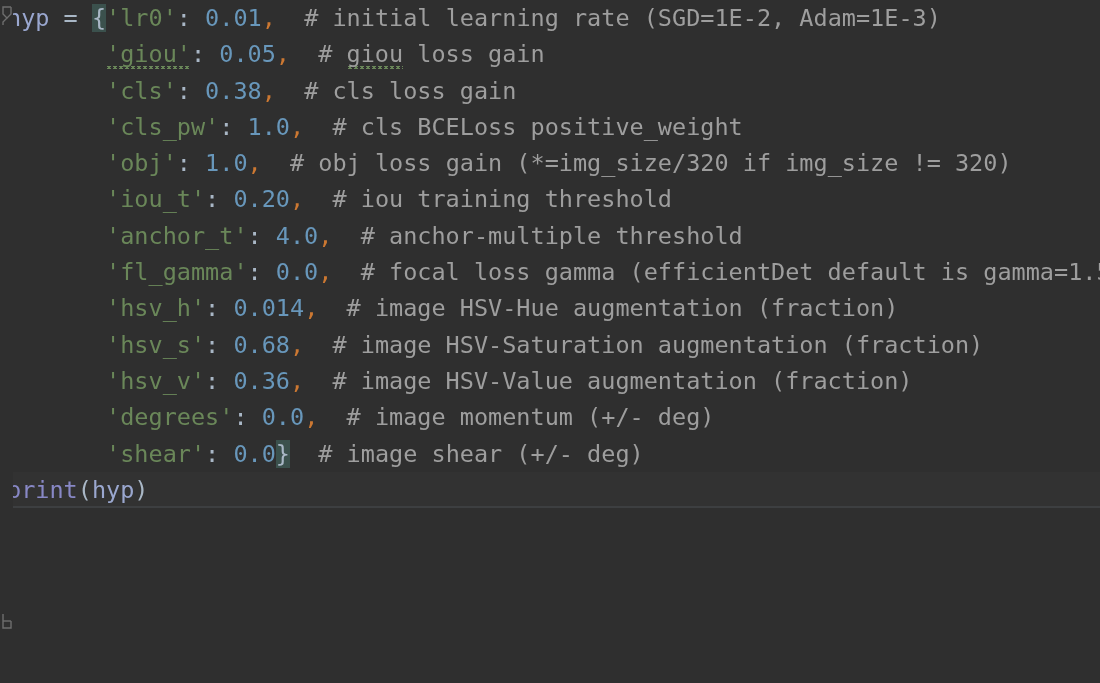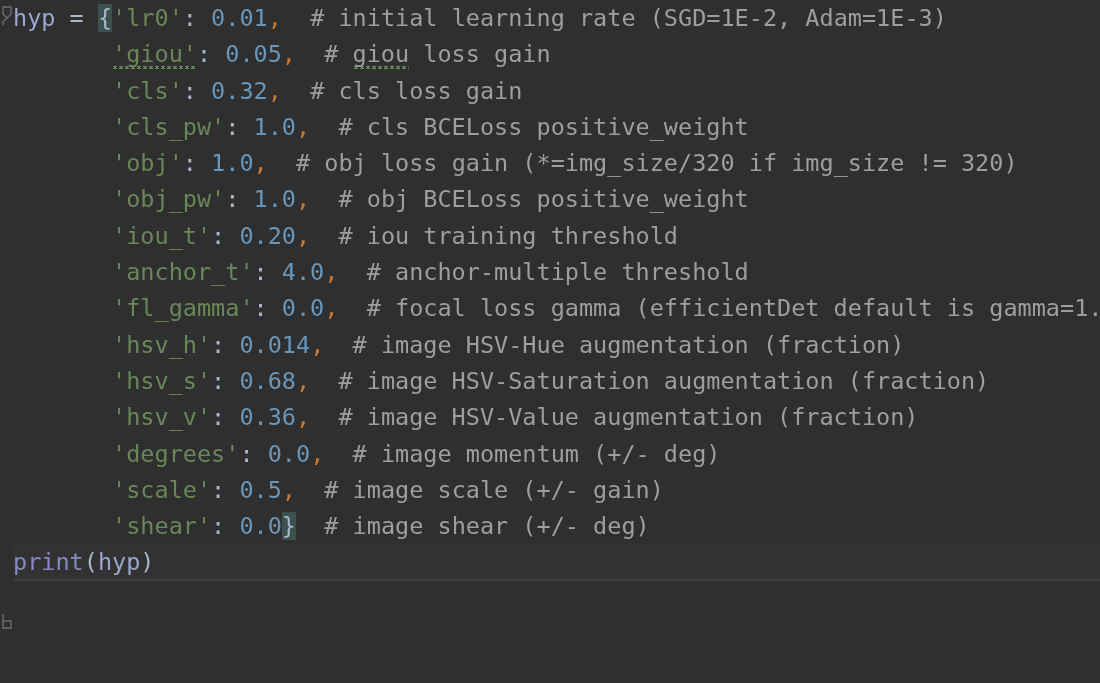--- a/index.html
+++ b/index.html
@@ -46,21 +46,21 @@
     margin: 0;
     z-index: 2;
   }
   .code-line {
     position: relative;
     height: 36.3px;
     line-height: 36.3px;
     white-space: pre;
     font-size: 23.5px;
     letter-spacing: 0px;
-    padding-left: 13px;
+    padding-left: 7px;
     box-sizing: border-box;
     color: #a9b7c6;
   }
   .code-line.caret-line {
     background: #323232;
   }
   .code-line.caret-line::after {
     content: "";
     position: absolute;
     left: 0; right: 0; bottom: 0;
@@ -120,44 +120,42 @@
     </div>
 
     <div class="code-area">
 
       <div class="code-line"><span class="tok-var">hyp</span><span class="tok-op"> = </span><span class="tok-brace">{</span><span class="tok-str">'lr0'</span><span class="tok-punct">: </span><span class="tok-num">0.01</span><span class="tok-comma">,</span><span>  </span><span class="tok-comment"># initial learning rate (SGD=1E-2, Adam=1E-3)</span></div>
 
 
 
       <div class="code-line"><span>       </span><span class="tok-str typo">'giou'</span><span class="tok-punct">: </span><span class="tok-num">0.05</span><span class="tok-comma">,</span><span>  </span><span class="tok-comment"><span># </span><span class="typo">giou</span><span> loss gain</span></span></div>
 
-      <div class="code-line"><span>       </span><span class="tok-str">'cls'</span><span class="tok-punct">: </span><span class="tok-num">0.32</span><span class="tok-comma">,</span><span>  </span><span class="tok-comment"># cls loss gain</span></div>
+      <div class="code-line"><span>       </span><span class="tok-str">'cls'</span><span class="tok-punct">: </span><span class="tok-num">0.38</span><span class="tok-comma">,</span><span>  </span><span class="tok-comment"># cls loss gain</span></div>
 
       <div class="code-line"><span>       </span><span class="tok-str">'cls_pw'</span><span class="tok-punct">: </span><span class="tok-num">1.0</span><span class="tok-comma">,</span><span>  </span><span class="tok-comment"># cls BCELoss positive_weight</span></div>
 
       <div class="code-line"><span>       </span><span class="tok-str">'obj'</span><span class="tok-punct">: </span><span class="tok-num">1.0</span><span class="tok-comma">,</span><span>  </span><span class="tok-comment"># obj loss gain (*=img_size/320 if img_size != 320)</span></div>
 
-      <div class="code-line"><span>       </span><span class="tok-str">'obj_pw'</span><span class="tok-punct">: </span><span class="tok-num">1.0</span><span class="tok-comma">,</span><span>  </span><span class="tok-comment"># obj BCELoss positive_weight</span></div>
 
       <div class="code-line"><span>       </span><span class="tok-str">'iou_t'</span><span class="tok-punct">: </span><span class="tok-num">0.20</span><span class="tok-comma">,</span><span>  </span><span class="tok-comment"># iou training threshold</span></div>
 
       <div class="code-line"><span>       </span><span class="tok-str">'anchor_t'</span><span class="tok-punct">: </span><span class="tok-num">4.0</span><span class="tok-comma">,</span><span>  </span><span class="tok-comment"># anchor-multiple threshold</span></div>
 
       <div class="code-line"><span>       </span><span class="tok-str">'fl_gamma'</span><span class="tok-punct">: </span><span class="tok-num">0.0</span><span class="tok-comma">,</span><span>  </span><span class="tok-comment"># focal loss gamma (efficientDet default is gamma=1.5)</span></div>
 
       <div class="code-line"><span>       </span><span class="tok-str">'hsv_h'</span><span class="tok-punct">: </span><span class="tok-num">0.014</span><span class="tok-comma">,</span><span>  </span><span class="tok-comment"># image HSV-Hue augmentation (fraction)</span></div>
 
       <div class="code-line"><span>       </span><span class="tok-str">'hsv_s'</span><span class="tok-punct">: </span><span class="tok-num">0.68</span><span class="tok-comma">,</span><span>  </span><span class="tok-comment"># image HSV-Saturation augmentation (fraction)</span></div>
 
       <div class="code-line"><span>       </span><span class="tok-str">'hsv_v'</span><span class="tok-punct">: </span><span class="tok-num">0.36</span><span class="tok-comma">,</span><span>  </span><span class="tok-comment"># image HSV-Value augmentation (fraction)</span></div>
 
       <div class="code-line"><span>       </span><span class="tok-str">'degrees'</span><span class="tok-punct">: </span><span class="tok-num">0.0</span><span class="tok-comma">,</span><span>  </span><span class="tok-comment"># image momentum (+/- deg)</span></div>
 
 
-      <div class="code-line"><span>       </span><span class="tok-str">'scale'</span><span class="tok-punct">: </span><span class="tok-num">0.5</span><span class="tok-comma">,</span><span>  </span><span class="tok-comment"># image scale (+/- gain)</span></div>
 
       <div class="code-line"><span>       </span><span class="tok-str">'shear'</span><span class="tok-punct">: </span><span class="tok-num">0.0</span><span class="tok-brace">}</span><span>  </span><span class="tok-comment"># image shear (+/- deg)</span></div>
 
       <div class="code-line caret-line"><span class="tok-builtin">print</span><span class="tok-punct">(</span><span class="tok-var">hyp</span><span class="tok-punct">)</span></div>
 
     </div>
   </div>
 </div>
 
 </body></html>

